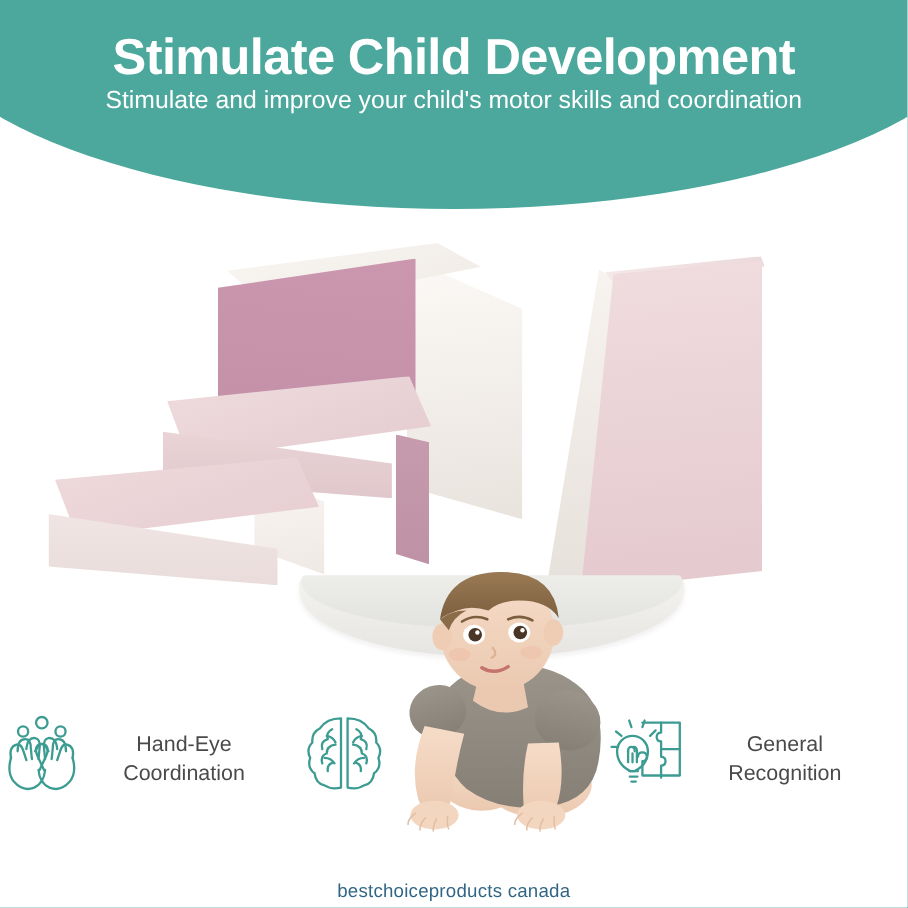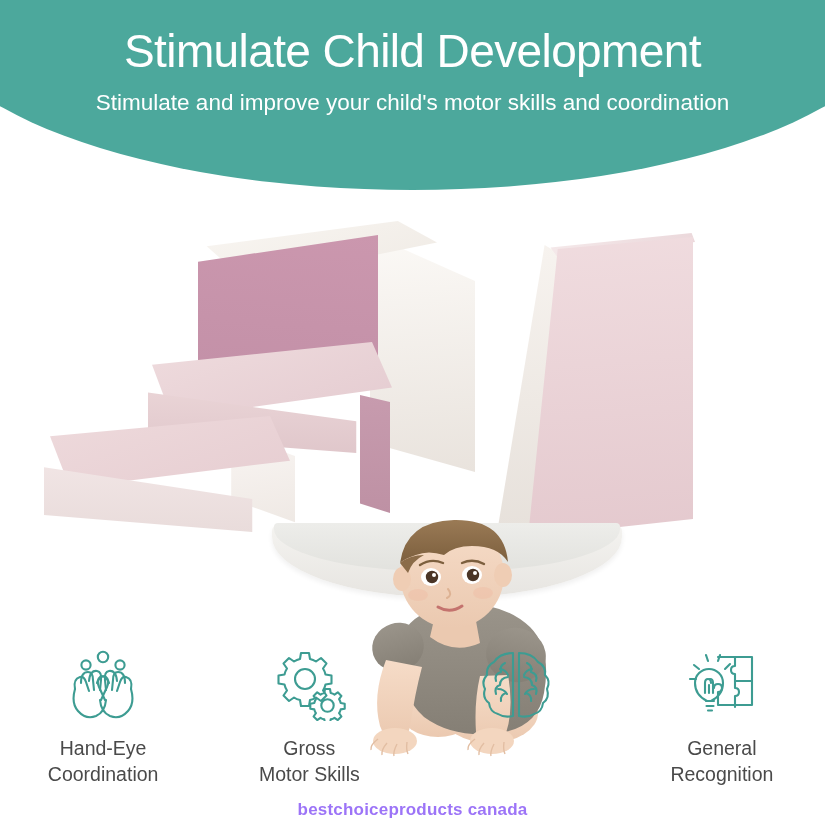--- a/index.html
+++ b/index.html
@@ -20,34 +20,34 @@
     background:var(--teal,#4CA89C);
     overflow:hidden;
   }
   .banner-inner{
     position:absolute;left:80px;top:250px;width:825px;height:190px;
     display:flex;flex-direction:column;align-items:center;justify-content:flex-start;
   }
   .hdr-title{
     color:#ffffff;
     font-size:46px;
-    font-weight:normal;
+    font-weight:bold;
     letter-spacing:-0.6px;
     line-height:1;
     margin-top:28px;
     text-align:center;
     white-space:nowrap;
   }
   .hdr-sub{
     color:#ffffff;
     font-size:22.5px;
     font-weight:400;
     line-height:1.45;
     text-align:left;
-    margin-top:13px;
+    margin-top:1px;
     max-width:640px;
   }
 
   
   .scene{position:absolute;left:0;top:185px;width:825px;height:445px;}
 
   .shape{position:absolute;}
 
   
   .step1-tread{
@@ -133,44 +133,44 @@
   
   .baby{position:absolute;left:340px;top:330px;width:235px;height:250px;}
 
   
   .features{
     position:absolute;left:0;top:645px;width:825px;height:180px;
     display:flex;align-items:flex-start;
   }
   .feature{
     flex:1 1 0;
-    display:flex;flex-direction:column;align-items:center;
+    display:flex;flex-direction:row;align-items:center;gap:36px;
   }
   .feature-icon{
     width:76px;height:76px;
     display:flex;align-items:center;justify-content:center;
   }
   .feature-label{
     margin-top:14px;
     text-align:center;
     color:#4a4a4a;
     font-size:19.5px;
     line-height:1.35;
     white-space:pre-line;
     font-weight:400;
   }
 
   
   .watermark{
     position:absolute;left:0;top:800px;width:825px;
     text-align:center;
-    color:#8b5cf6;
+    color:#0c4a6e;
     font-size:17px;
     letter-spacing:0.2px;
-    font-weight:700;
+    font-weight:400;
     opacity:.85;
     pointer-events:none;
   }
 </style>
 </head>
 <body>
 
 <div class="page">
 
   <div class="banner">
@@ -287,34 +287,20 @@
           <path d="M60 38 q0 -11 -7 -11 q-5 0 -5 8 l-1 10"></path>
           <path d="M52 36 q-1 -11 -8 -10 q-5 1 -4 9 l1 10"></path>
           <path d="M44 38 q-4 -9 -9 -6 q-4 3 -1 10 l6 13"></path>
           <path d="M66 44 q4 14 -3 22 q-8 9 -18 5 q-9 -4 -10 -16"></path>
         </svg>
       </div>
       <div class="feature-label" style="color: rgb(74, 74, 74);">Hand-Eye
 Coordination</div>
     </div>
 
-    <div class="feature">
-      <div class="feature-icon">
-        <svg viewBox="0 0 76 76" width="76" height="76" fill="none" stroke="#3D9C92" stroke-width="2.1" stroke-linecap="round" stroke-linejoin="round">
-
-          <path d="M30 8 h8 l1 6 a17 17 0 0 1 6 2.5 l5 -3.5 l5.5 5.5 l-3.5 5 a17 17 0 0 1 2.5 6 l6 1 v8 l-6 1 a17 17 0 0 1 -2.5 6 l3.5 5 l-5.5 5.5 l-5 -3.5 a17 17 0 0 1 -6 2.5 l-1 6 h-8 l-1 -6 a17 17 0 0 1 -6 -2.5 l-5 3.5 l-5.5 -5.5 l3.5 -5 a17 17 0 0 1 -2.5 -6 l-6 -1 v-8 l6 -1 a17 17 0 0 1 2.5 -6 l-3.5 -5 l5.5 -5.5 l5 3.5 a17 17 0 0 1 6 -2.5 z"></path>
-          <circle cx="34" cy="34" r="10"></circle>
-
-          <path d="M54 44 h5 l.7 4 a11 11 0 0 1 3.8 1.6 l3.3 -2.3 l3.6 3.6 l-2.3 3.3 a11 11 0 0 1 1.6 3.8 l4 .7 v5 l-4 .7 a11 11 0 0 1 -1.6 3.8 l2.3 3.3 l-3.6 3.6 l-3.3 -2.3 a11 11 0 0 1 -3.8 1.6 l-.7 4 h-5 l-.7 -4 a11 11 0 0 1 -3.8 -1.6 l-3.3 2.3 l-3.6 -3.6 l2.3 -3.3 a11 11 0 0 1 -1.6 -3.8 l-4 -.7 v-5 l4 -.7 a11 11 0 0 1 1.6 -3.8 l-2.3 -3.3 l3.6 -3.6 l3.3 2.3 a11 11 0 0 1 3.8 -1.6 z"></path>
-          <circle cx="56.5" cy="60.5" r="6.2"></circle>
-        </svg>
-      </div>
-      <div class="feature-label" style="color: rgb(74, 74, 74);">Gross
-Motor Skills</div>
-    </div>
 
     <div class="feature">
       <div class="feature-icon">
         <svg viewBox="0 0 76 76" width="76" height="76" fill="none" stroke="#3D9C92" stroke-width="2.1" stroke-linecap="round" stroke-linejoin="round">
 
           <path d="M35 8 q-13 0 -19 9 q-8 4 -7 13 q-6 6 -2 14 q-3 9 4 14 q1 9 9 11 q6 4 15 2 z"></path>
 
           <path d="M41 8 q13 0 19 9 q8 4 7 13 q6 6 2 14 q3 9 -4 14 q-1 9 -9 11 q-6 4 -15 2 z"></path>
 
           <path d="M27 18 q-6 3 -4 9 q-7 2 -5 9"></path>

